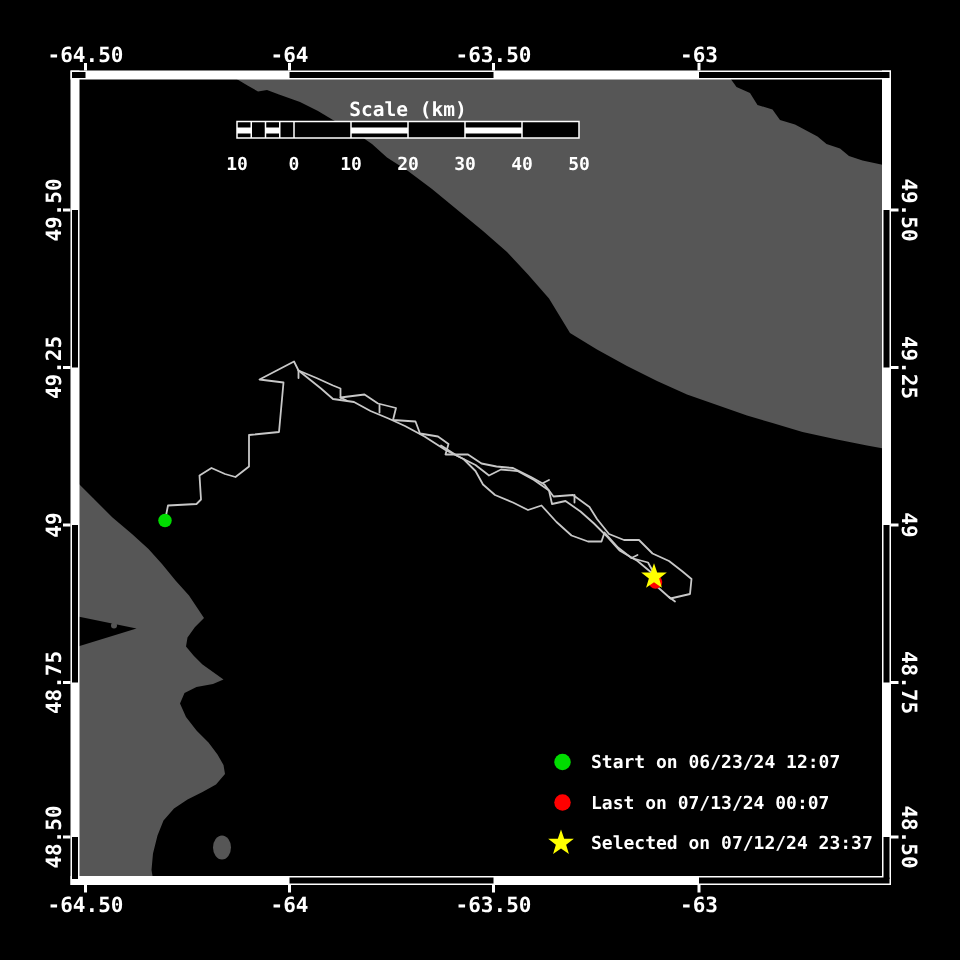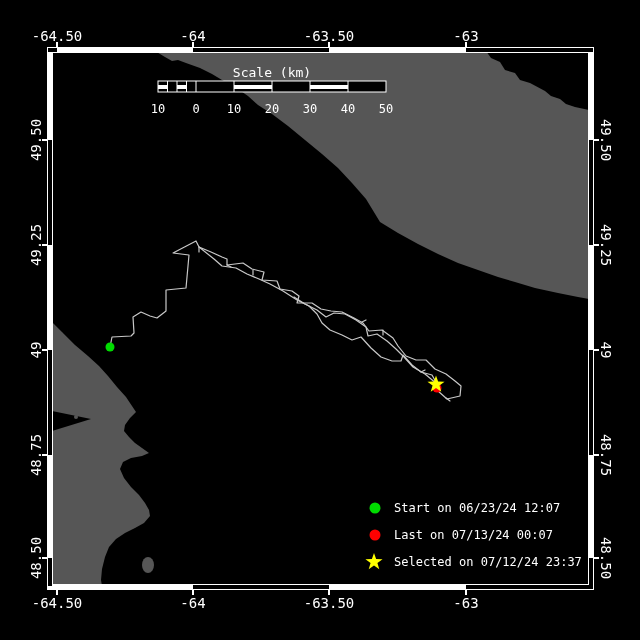--- a/index.html
+++ b/index.html
@@ -1,17 +1,17 @@
 <!DOCTYPE html>
 <html><head>
 <meta charset="utf-8">
 <style>
   html,body{margin:0;padding:0;background:#000;}
   #app{position:relative;width:640px;height:640px;background:#000;overflow:hidden;
-       font-family:"DejaVu Sans Mono",monospace;}
+       font-family:"DejaVu Sans Mono",monospace;font-weight:bold;}
   svg{display:block;}
   text{fill:#ffffff;font-family:"DejaVu Sans Mono",monospace;}
   .ax{font-size:14px;}
   .sm{font-size:12px;}
   .ttl{font-size:13px;}
   .trk{fill:none;stroke:#c8c8c8;stroke-width:1.2;stroke-linejoin:round;stroke-linecap:round;}
 </style>
 </head>
 <body>
 

